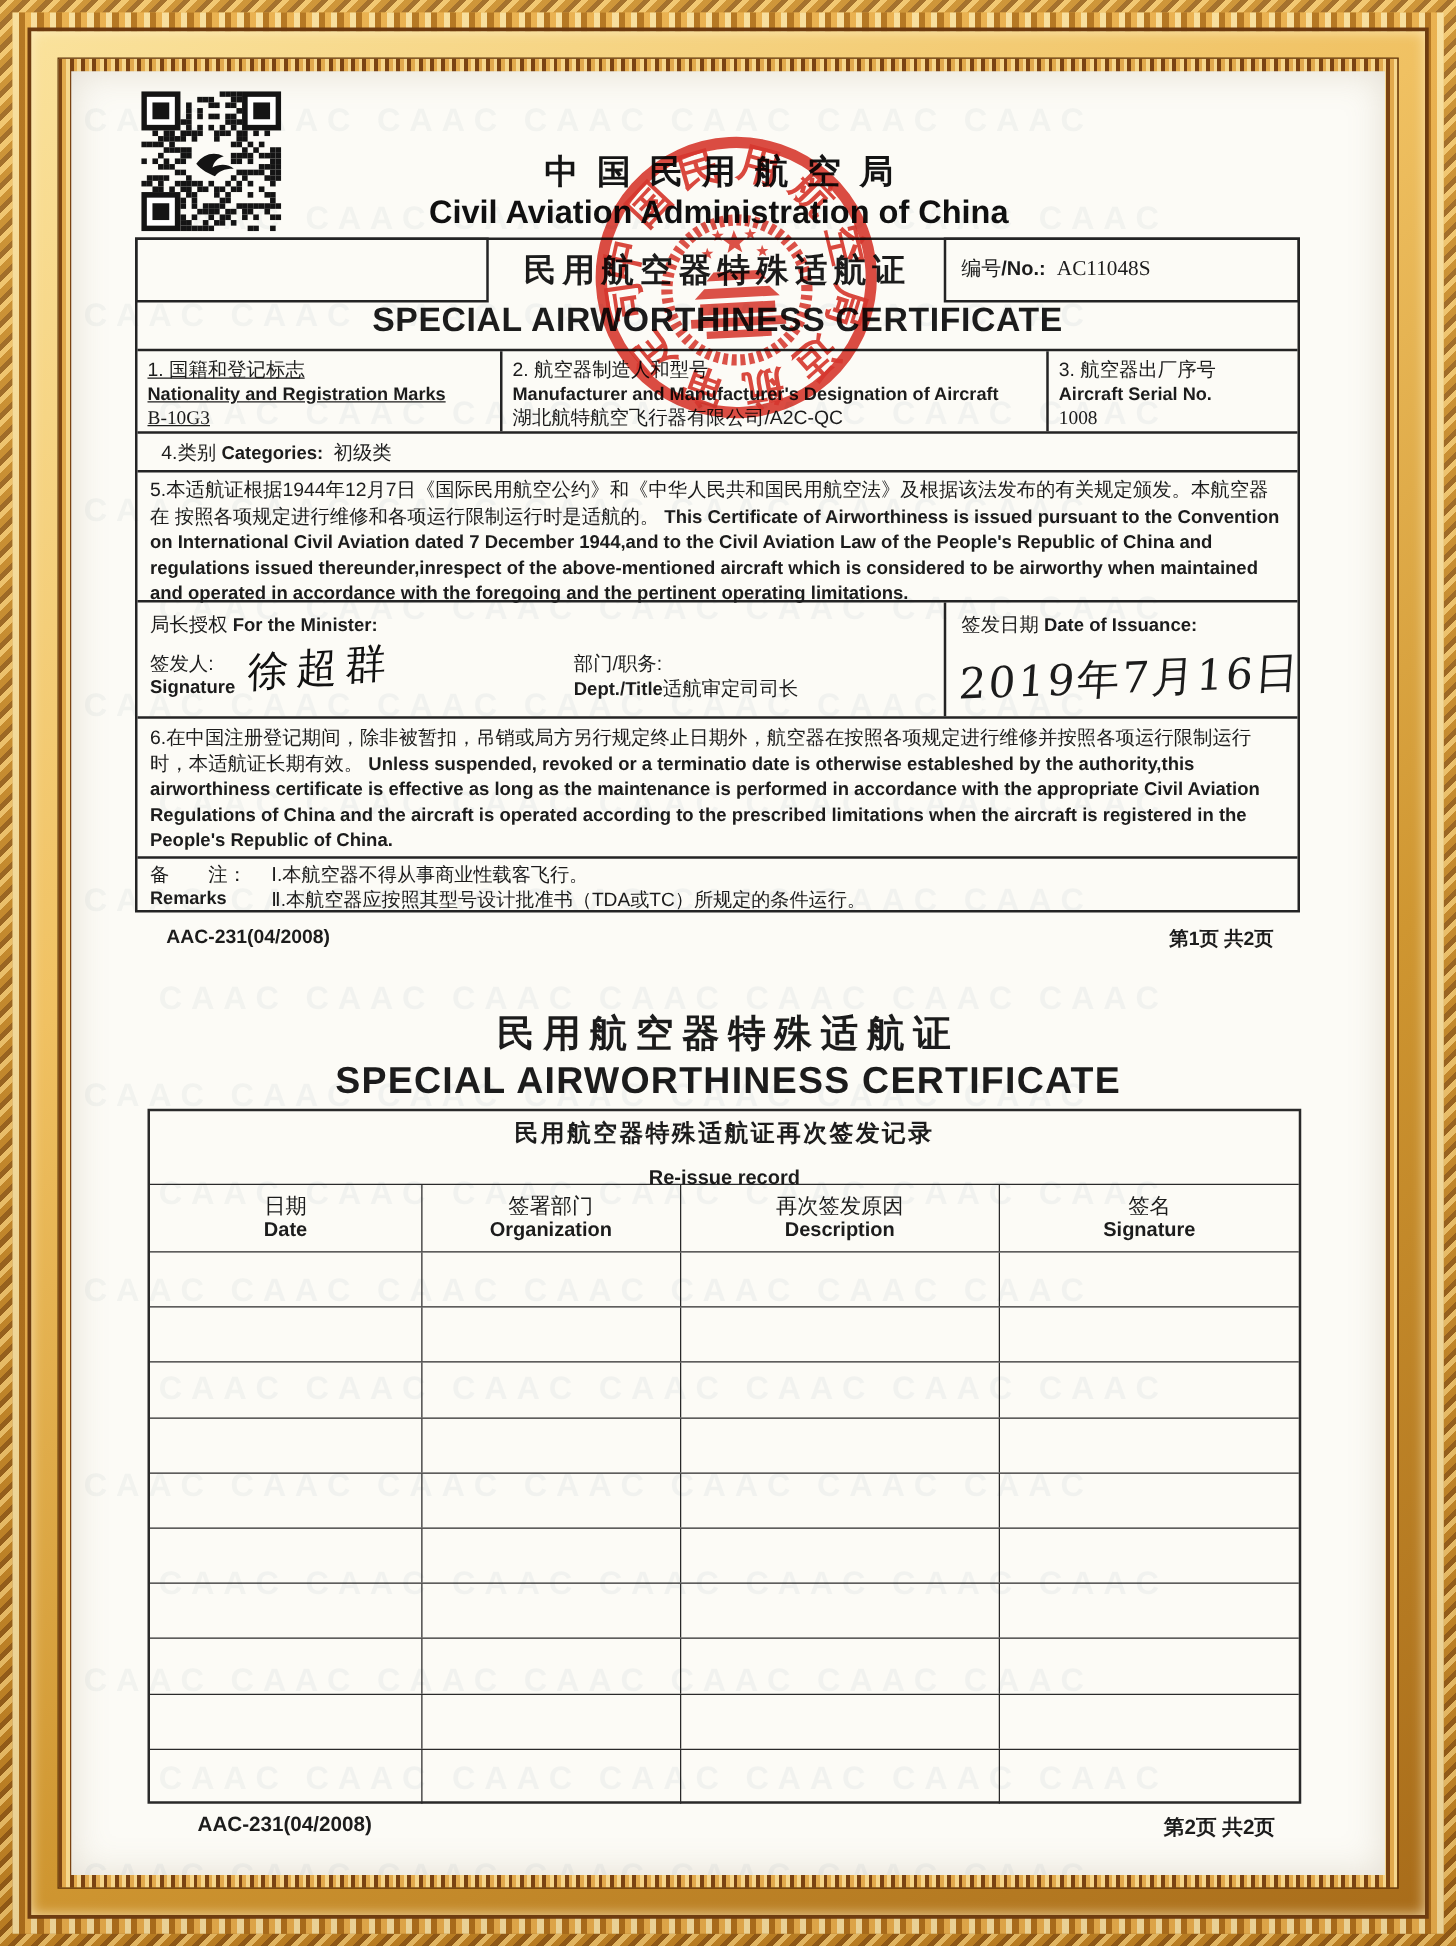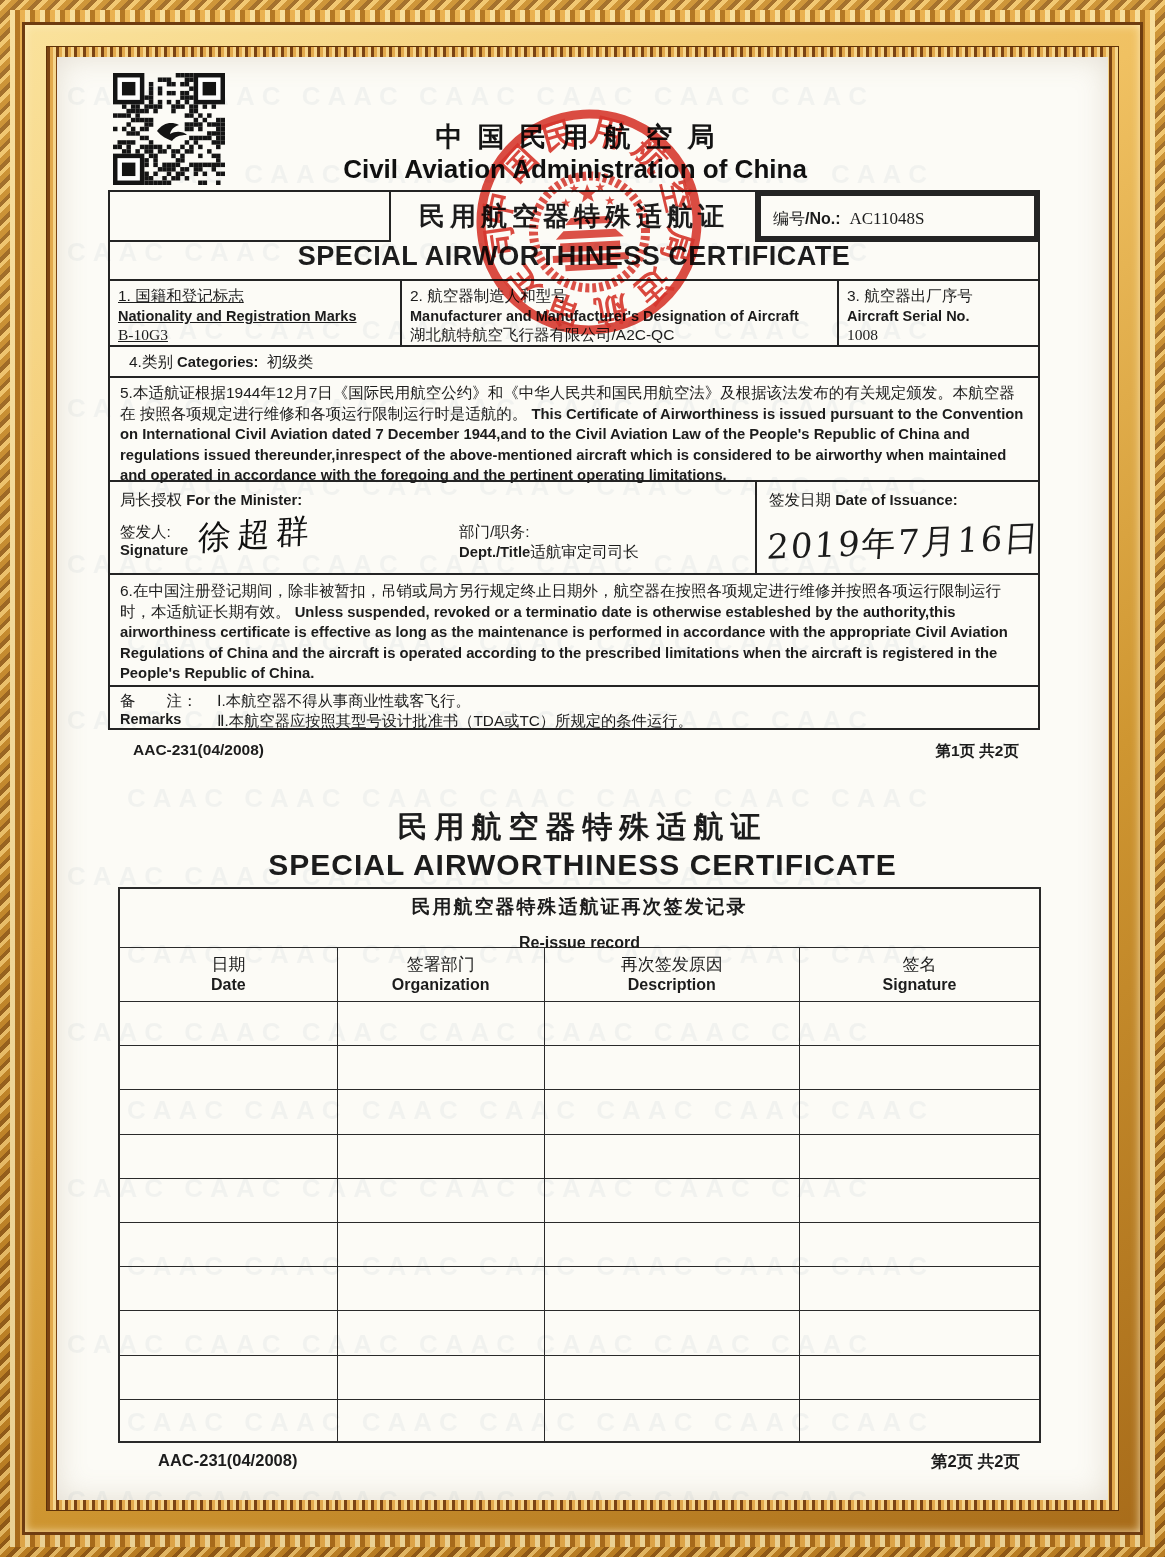--- a/index.html
+++ b/index.html
@@ -40,21 +40,21 @@
   .hdr-cn { position:absolute; top:62px; left:0; right:0; text-align:center;
     font-size:27px; font-weight:600; letter-spacing:15px; color:#141414;font-family:Liberation Serif, serif; }
   .hdr-en { position:absolute; top:97px; left:0; right:15px; text-align:center;
     font-size:26px; font-weight:bold; letter-spacing:0; color:#101010; }
 
   
   .t1 { position:absolute; left:51px; top:133px; width:932px; height:540px;
     border:2px solid #242424; font-size:15px; }
   .t1 .cellbox { position:absolute; border-color:#242424; }
   .r1-left  { left:-2px; top:-2px; width:283px; height:52px; border:2px solid #242424; }
-  .r1-right { left:645px; top:-2px; right:-2px; height:52px; border:6px solid #fca5a5;
+  .r1-right { left:645px; top:-2px; right:-2px; height:52px; border:2px solid #fca5a5;
     padding:13px 0 0 12px; font-size:16px; }
   .r1-right .b { font-weight:bold; }
   .serifv { font-family:"Liberation Serif", serif; font-size:17px; }
   .p1-title-cn { position:absolute; top:7px; left:0; right:0; text-align:center;
     font-size:26px; font-weight:600; letter-spacing:5px; }
   .p1-title-en { position:absolute; top:49px; left:0; right:0; text-align:center;
     font-size:27px; font-weight:bold; letter-spacing:0.5px; }
   .band { position:absolute; left:0; right:0; border-bottom:2px solid #242424; }
   .band-cols { top:87px; height:68px; border-top:2px solid #242424; display:flex; }
   .band-cols .c { padding:5px 8px; height:100%; border-right:2px solid #242424; }

